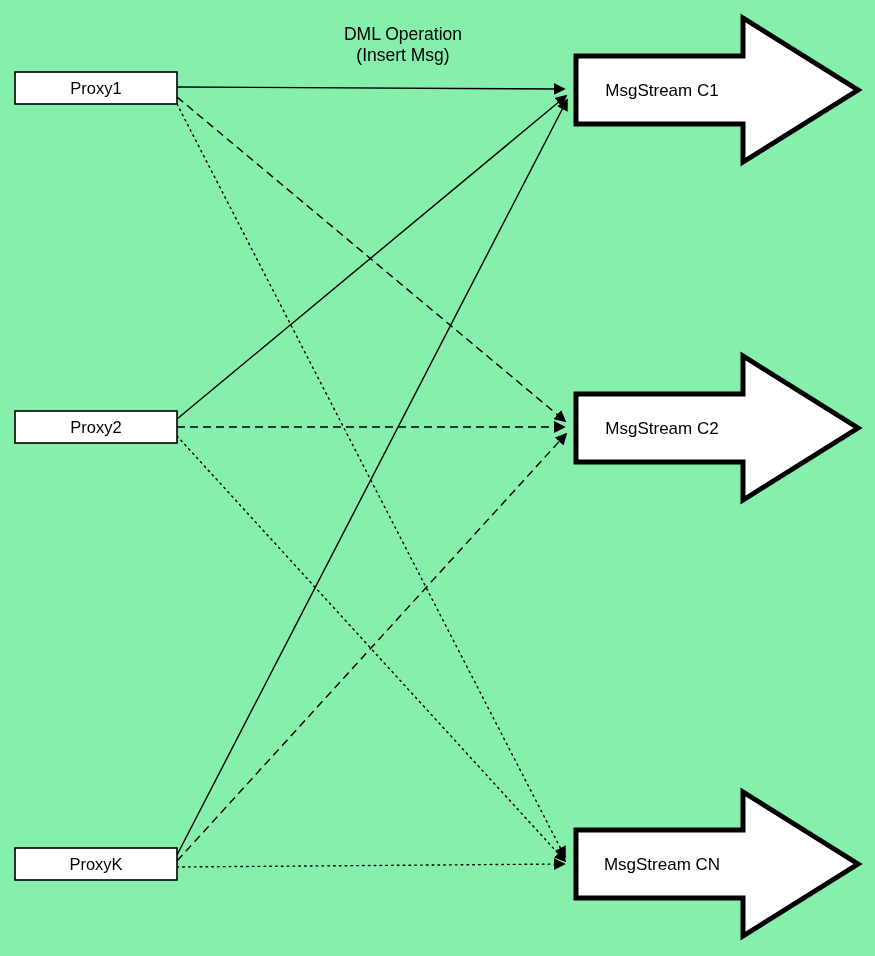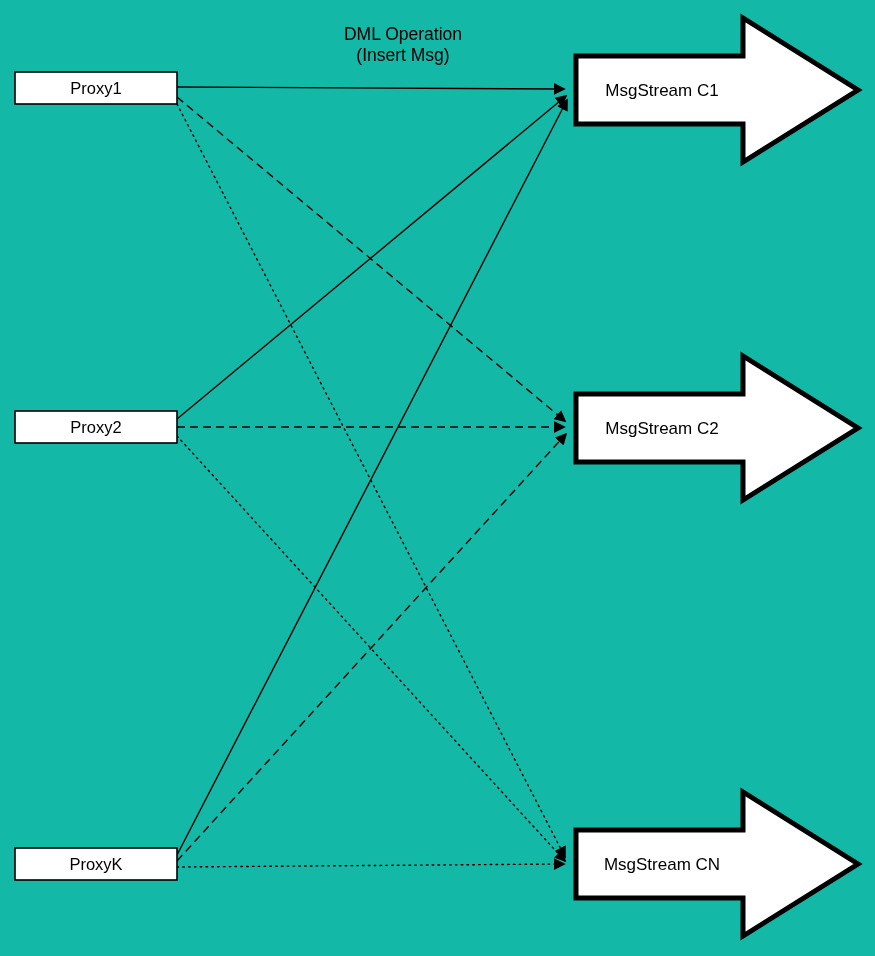--- a/index.html
+++ b/index.html
@@ -4,21 +4,21 @@
 <style>
   html, body {
     margin: 0;
     padding: 0;
     background: #ffffff;
   }
   .page {
     position: relative;
     width: 875px;
     height: 956px;
-    background: #14b8a6;
+    background: #86efac;
     font-family: "Liberation Sans", sans-serif;
   }
   svg text {
     font-family: "Liberation Sans", sans-serif;
     fill: #000000;
   }
   .edge-label {
     font-size: 17.5px;
     text-anchor: middle;
   }

